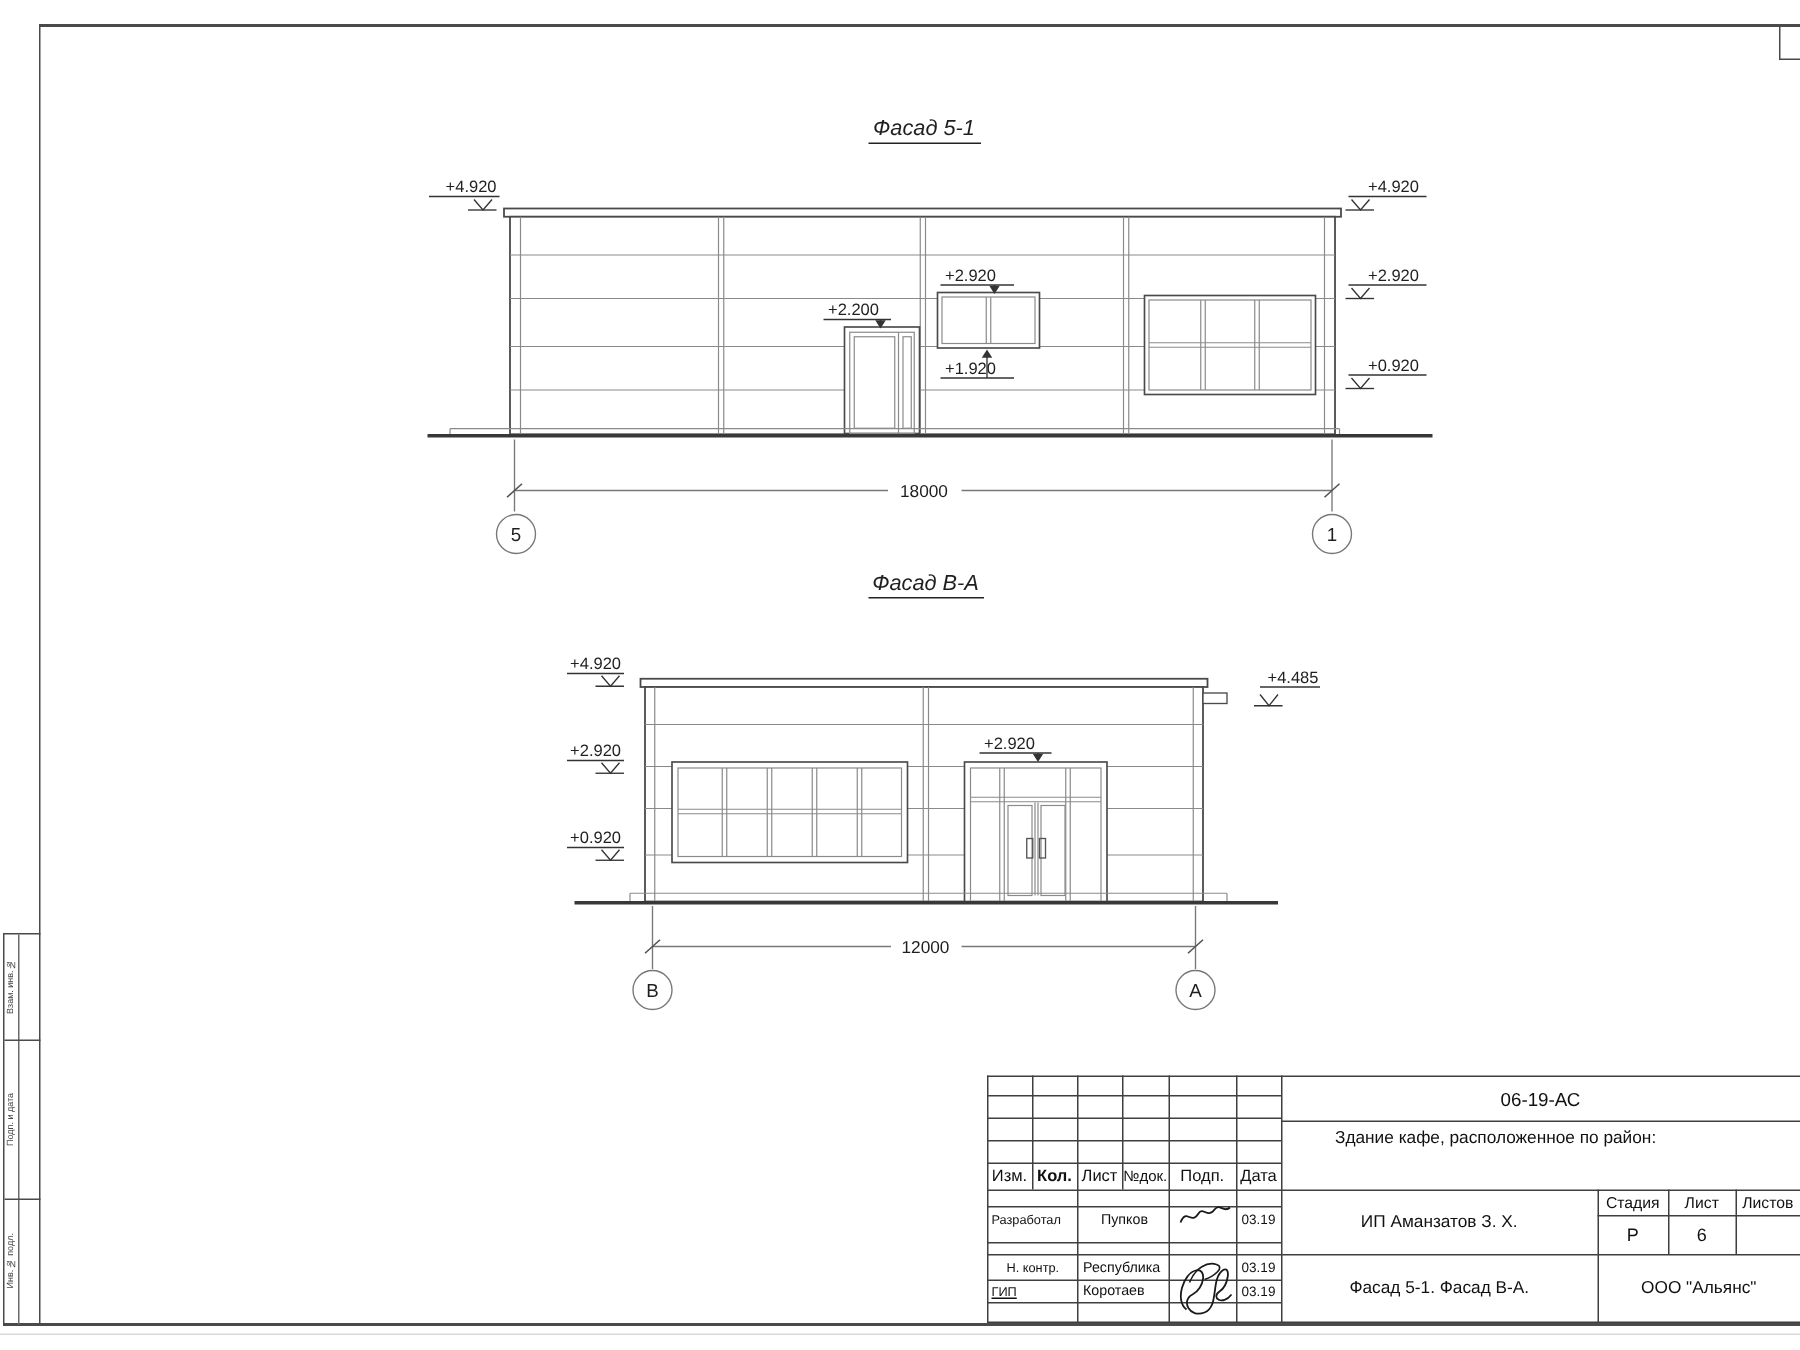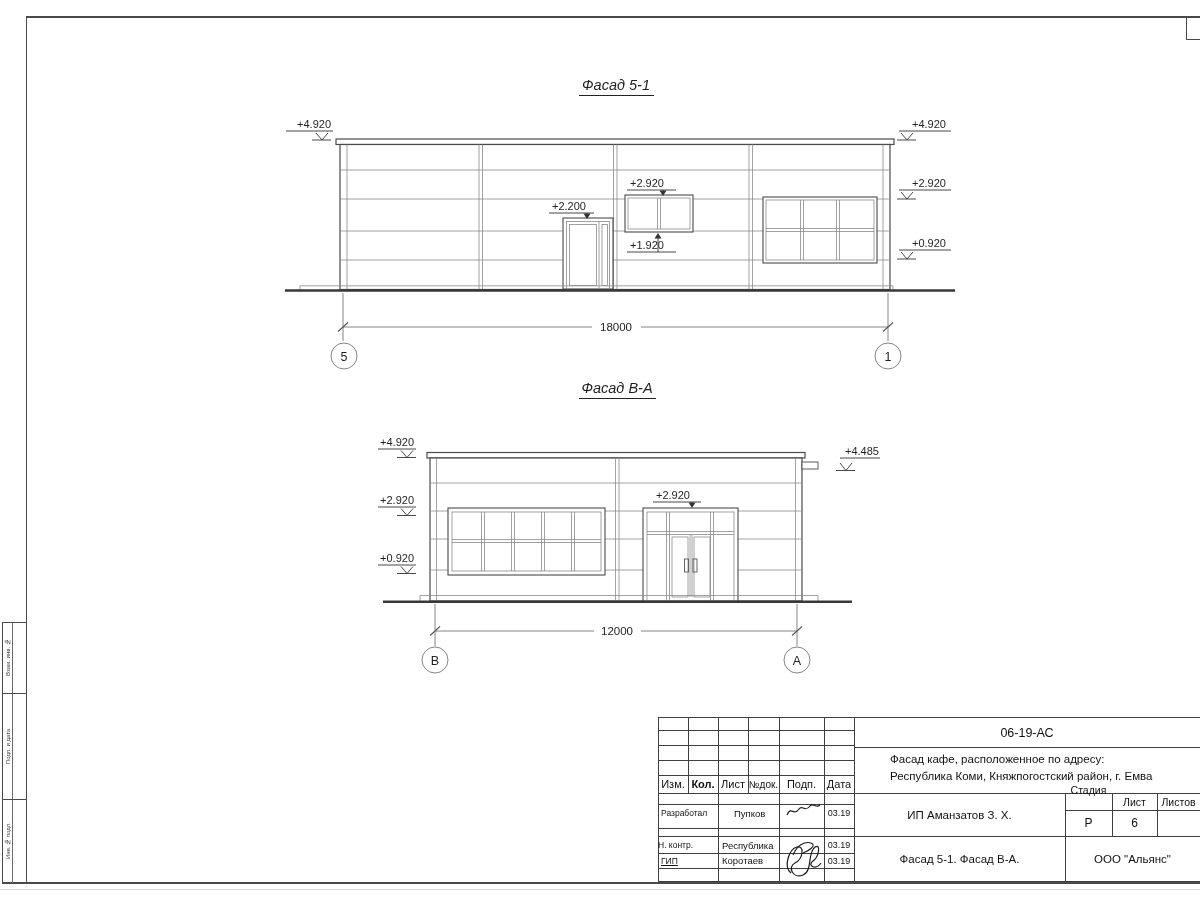--- a/index.html
+++ b/index.html
@@ -290,41 +290,40 @@
   <div class="tb-text" style="left:30px;top:58px;width:30px;height:18px;font-size:11px;font-weight:bold;">Кол.</div>
   <div class="tb-text" style="left:60px;top:58px;width:30px;height:18px;font-size:11px;">Лист</div>
   <div class="tb-text" style="left:90px;top:58px;width:31px;height:18px;font-size:10px;">№док.</div>
   <div class="tb-text" style="left:121px;top:58px;width:45px;height:18px;font-size:11px;">Подп.</div>
   <div class="tb-text" style="left:166px;top:58px;width:30px;height:18px;font-size:11px;">Дата</div>
 
   <div class="tb-text tb-left" style="left:3px;top:87px;width:57px;height:18px;font-size:8.5px;">Разработал</div>
   <div class="tb-text tb-left" style="left:76px;top:87px;width:57px;height:18px;font-size:9.5px;">Пупков</div>
   <div class="tb-text" style="left:166px;top:87px;width:30px;height:18px;font-size:9px;">03.19</div>
 
-  <div class="tb-text tb-left" style="left:0;top:120px;width:57px;height:16px;font-size:8.5px;text-align:center;">Н. контр.</div>
+  <div class="tb-text tb-left" style="left:13px;top:120px;width:57px;height:16px;font-size:8.5px;text-align:center;">Н. контр.</div>
   <div class="tb-text tb-left" style="left:64px;top:120px;width:57px;height:16px;font-size:9.5px;">Республика</div>
   <div class="tb-text" style="left:166px;top:120px;width:30px;height:16px;font-size:9px;">03.19</div>
 
   <div class="tb-text tb-left" style="left:3px;top:136px;width:57px;height:15px;font-size:8.5px;text-decoration:underline;">ГИП</div>
   <div class="tb-text tb-left" style="left:64px;top:136px;width:57px;height:15px;font-size:9.5px;">Коротаев</div>
   <div class="tb-text" style="left:166px;top:136px;width:30px;height:15px;font-size:9px;">03.19</div>
 
   <svg class="abs" style="left:121px;top:80px;" width="45" height="85" viewBox="0 0 45 85">
     <path d="M8,18 C12,8 15,20 20,12 C23,7 26,16 31,9 C34,5 37,12 41,8" fill="none" stroke="#1a1a1a" stroke-width="1.2"></path>
     <path d="M12,76 C4,70 10,52 18,50 C26,48 24,62 16,66 C8,70 14,82 24,78 C34,74 28,56 36,50 C42,46 40,60 34,64 C28,68 36,74 42,66" fill="none" stroke="#1a1a1a" stroke-width="1.2"></path>
     <path d="M14,58 C18,48 26,44 32,46 C38,48 30,54 24,56" fill="none" stroke="#1a1a1a" stroke-width="1.1"></path>
   </svg>
 
   <div class="tb-text" style="left:196px;top:1px;width:346px;height:29px;font-size:12.5px;">06-19-АС</div>
   <div class="abs" style="left:232px;top:34px;width:306px;height:40px;font-size:11.5px;line-height:17px;color:#111;">
-    <div>Фасад кафе, расположенное по адресу:</div>
-    <div>Республика Коми, Княжпогостский район, г. Емва</div>
+    <div>Здание кафе, расположенное по район:</div>
   </div>
   <div class="tb-text" style="left:196px;top:77px;width:211px;height:42px;font-size:11.5px;">ИП Аманзатов З. Х.</div>
-  <div class="tb-text" style="left:407px;top:64px;width:47px;height:17px;font-size:10.5px;">Стадия</div>
+  <div class="tb-text" style="left:407px;top:76px;width:47px;height:17px;font-size:10.5px;">Стадия</div>
   <div class="tb-text" style="left:454px;top:76px;width:45px;height:17px;font-size:10.5px;">Лист</div>
   <div class="tb-text" style="left:499px;top:76px;width:43px;height:17px;font-size:10.5px;text-align:center;">Листов</div>
   <div class="tb-text" style="left:407px;top:93px;width:47px;height:26px;font-size:12px;">Р</div>
   <div class="tb-text" style="left:454px;top:93px;width:45px;height:26px;font-size:12px;">6</div>
   <div class="tb-text" style="left:499px;top:93px;width:43px;height:26px;font-size:12px;"></div>
   <div class="tb-text" style="left:196px;top:120px;width:211px;height:44px;font-size:11.5px;">Фасад 5-1. Фасад В-А.</div>
   <div class="tb-text" style="left:407px;top:120px;width:135px;height:44px;font-size:11.5px;">ООО "Альянс"</div>
 </div>
 
 </body></html>

